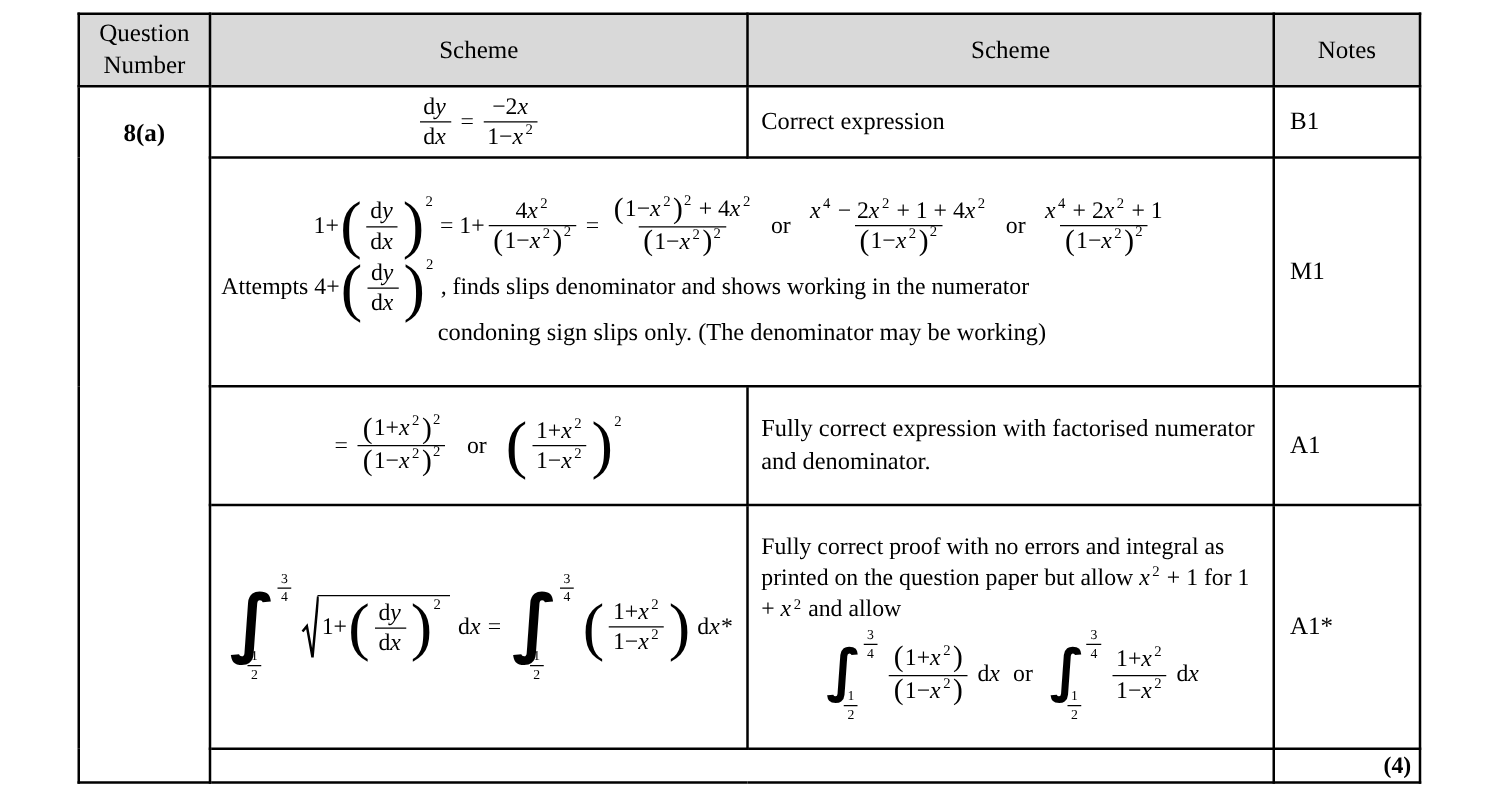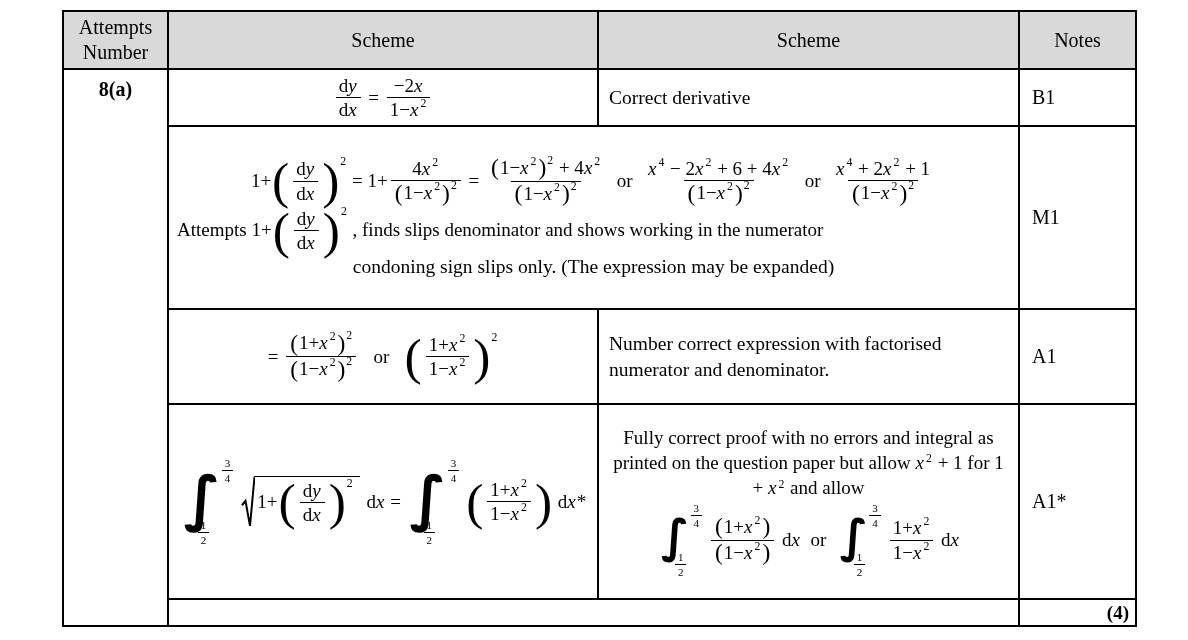--- a/index.html
+++ b/index.html
@@ -1,30 +1,30 @@
 <!DOCTYPE html>
 <html><head>
 <meta charset="utf-8">
 <style>
   html,body{margin:0;padding:0;background:#fff;}
   body{width:1188px;height:640px;position:relative;font-family:"Liberation Serif",serif;color:#000;}
   .sheet{position:absolute;left:62px;top:10px;}
   table.ms{border-collapse:collapse;table-layout:fixed;width:1073px;}
   .ms th,.ms td{border:2px solid #000;padding:0;vertical-align:middle;overflow:visible;}
   .ms th{background:#d9d9d9;font-weight:normal;font-size:20px;height:56px;line-height:1.25;}
-  td.qcell{vertical-align:top;text-align:center;font-weight:bold;font-size:20px;padding-top:8px;}
+  td.qcell{vertical-align:top;text-align:center;font-weight:bold;font-size:20px;padding-top:26px;}
   td.schemecell{text-align:center;}
   td.notescell{font-size:19.5px;padding:4px 10px;line-height:1.3;}
   td.markscell{font-size:20px;padding-left:12px;margin-top:16px;}
   td.totalcell{font-weight:bold;font-size:19px;text-align:right;padding-right:6px;}
   .m1cell{padding:3px 6px;}
   .m1l1{display:flex;justify-content:center;}
   .m1l2{display:flex;justify-content:flex-start;padding-left:8px;margin-top:2px;}
   .m1l3{text-align:center;font-size:19.5px;margin-top:3px;}
-  .n4cell{vertical-align:top;text-align:center;}
+  .n4cell{vertical-align:top;}
   .n4p{font-size:19.5px;line-height:1.32;margin-bottom:2px;}
   .n4ints{display:flex;justify-content:center;}
   .centerflex{display:flex;justify-content:center;align-items:center;}
 
   
   .math{font-size:19px;}
   .m-row{display:inline-flex;align-items:center;white-space:nowrap;}
   .m-par{display:inline;}
   .m-t{white-space:pre;}
   .m-par .m-t{white-space:normal;}
@@ -54,21 +54,21 @@
 <div class="sheet">
   <table class="ms">
     <colgroup>
       <col style="width:105px">
         <col style="width:430px">
         <col style="width:421px">
         <col style="width:117px">
     </colgroup>
     <tbody>
         <tr>
-      <th>Attempts Number</th>
+      <th>Question Number</th>
       <th>Scheme</th>
       <th>Scheme</th>
       <th>Notes</th>
     </tr>
     <tr style="height:57px">
       <td class="qcell" rowspan="5">8(a)</td>
       <td class="schemecell">
         <div class="centerflex math">
               <span class="m-row">
                 <span class="m-frac">
@@ -89,21 +89,21 @@
                     </span></span>
                   <span class="m-den"><span class="m-row">
                       <span class="m-t">1−</span>
                       <span class="m-i">x</span>
                       <span class="m-s">2</span>
                     </span></span>
                 </span>
               </span>
             </div>
       </td>
-      <td class="notescell">Correct derivative</td>
+      <td class="notescell">Correct expression</td>
       <td class="markscell">B1</td>
     </tr>
     <tr style="height:183px">
       <td colspan="2" class="m1cell">
         <div class="m1l1 math">
               <span class="m-row">
                 <span class="m-t">1+</span>
                 <span class="m-brk">
                   <span class="m-lp" style="font-size: 51.52px;">(</span>
                   <span class="m-bc">
@@ -174,21 +174,21 @@
                     </span></span>
                 </span>
                 <span class="m-t">  or  </span>
                 <span class="m-frac">
                   <span class="m-num"><span class="m-row">
                       <span class="m-i">x</span>
                       <span class="m-s">4</span>
                       <span class="m-t"> − 2</span>
                       <span class="m-i">x</span>
                       <span class="m-s">2</span>
-                      <span class="m-t"> + 6 + 4</span>
+                      <span class="m-t"> + 1 + 4</span>
                       <span class="m-i">x</span>
                       <span class="m-s">2</span>
                     </span></span>
                   <span class="m-den"><span class="m-brk">
                       <span class="m-lp" style="font-size: 23.52px;">(</span>
                       <span class="m-bc">
                         <span class="m-row">
                           <span class="m-t">1−</span>
                           <span class="m-i">x</span>
                           <span class="m-s">2</span>
@@ -218,42 +218,42 @@
                         </span>
                       </span>
                       <span class="m-rp" style="font-size: 23.52px;">)</span>
                       <span class="m-bsup">2</span>
                     </span></span>
                 </span>
               </span>
             </div>
         <div class="m1l2 math">
               <span class="m-row">
-                <span class="m-t">Attempts 1+</span>
+                <span class="m-t">Attempts 4+</span>
                 <span class="m-brk">
                   <span class="m-lp" style="font-size: 51.52px;">(</span>
                   <span class="m-bc">
                     <span class="m-frac">
                       <span class="m-num"><span class="m-row">
                           <span class="m-t">d</span>
                           <span class="m-i">y</span>
                         </span></span>
                       <span class="m-den"><span class="m-row">
                           <span class="m-t">d</span>
                           <span class="m-i">x</span>
                         </span></span>
                     </span>
                   </span>
                   <span class="m-rp" style="font-size: 51.52px;">)</span>
                   <span class="m-bsup">2</span>
                 </span>
                 <span class="m-t"> , finds slips denominator and shows working in the numerator</span>
               </span>
             </div>
-        <div class="m1l3">condoning sign slips only. (The expression may be expanded)</div>
+        <div class="m1l3">condoning sign slips only. (The denominator may be working)</div>
       </td>
       <td class="markscell">M1</td>
     </tr>
     <tr style="height:95px">
       <td class="schemecell">
         <div class="centerflex math">
               <span class="m-row">
                 <span class="m-t">= </span>
                 <span class="m-frac">
                   <span class="m-num"><span class="m-brk">
@@ -297,21 +297,21 @@
                           <span class="m-s">2</span>
                         </span></span>
                     </span>
                   </span>
                   <span class="m-rp" style="font-size: 51.52px;">)</span>
                   <span class="m-bsup">2</span>
                 </span>
               </span>
             </div>
       </td>
-      <td class="notescell">Number correct expression with factorised numerator and denominator.</td>
+      <td class="notescell">Fully correct expression with factorised numerator and denominator.</td>
       <td class="markscell">A1</td>
     </tr>
     <tr style="height:195px">
       <td class="schemecell">
         <div class="centerflex math">
               <span class="m-row">
                 <span class="m-int">
                   <span class="m-isign" style="font-size: 60px;">∫</span>
                   <span class="m-ihi m-lim"><span class="m-frac">
                       <span class="m-num"><span class="m-t">3</span></span>

